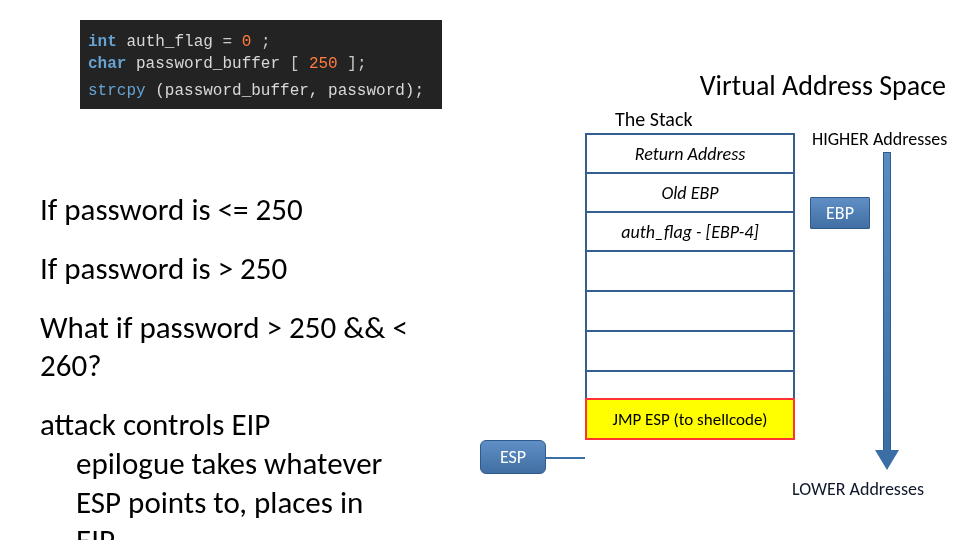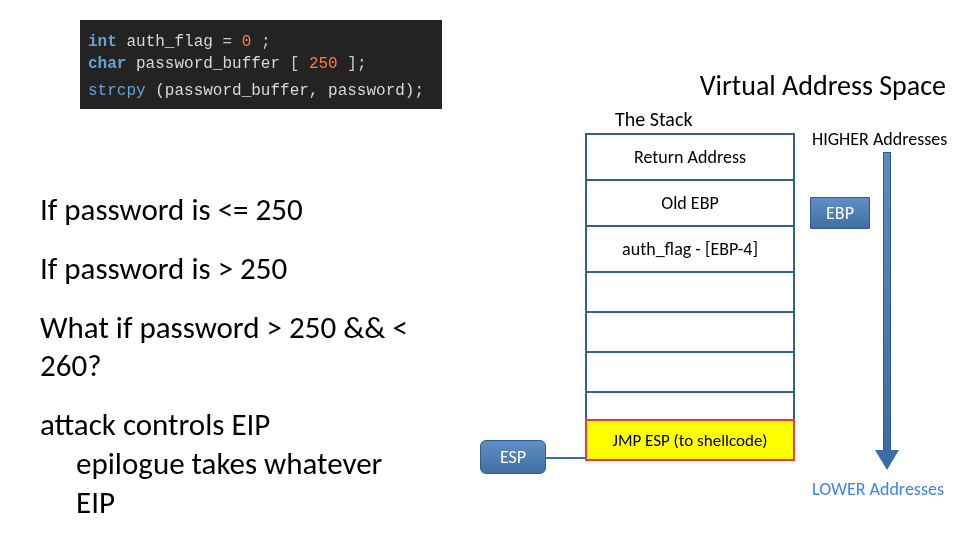--- a/index.html
+++ b/index.html
@@ -65,24 +65,24 @@
   
   .higher-lbl {
     position: absolute;
     left: 812px;
     top: 128px;
     font-size: 18px;
     color: #000;
   }
   .lower-lbl {
     position: absolute;
-    left: 812px;
+    left: 792px;
     top: 478px;
     font-size: 18px;
-    color: #3b82f6;
+    color: #0f172a;
   }
 
   
   .down-arrow {
     position: absolute;
     left: 880px;
     top: 152px;
     width: 14px;
     height: 316px;
   }
@@ -116,21 +116,21 @@
     width: 210px;
     border: 2px solid #355f91;
     background: #fff;
     font-size: 18px;
     text-align: center;
     display: flex;
     align-items: center;
     justify-content: center;
     margin-top: -2px;
   }
-  .h-tall  { height: 48px; }
+  .h-tall  { height: 41px; font-style: italic; }
   .h-norm  { height: 42px; }
   .h-slim  { height: 30px; }
   .cell.jmp {
     background: #ffff00;
     border: 2px solid #ff3333;
     color: #000;
     font-size: 17px;
   }
 
   
@@ -203,20 +203,21 @@
   </div>
 </div>
 
 <div class="left-col">
   <div class="blk">If password is &lt;= 250</div>
   <div class="blk">If password is &gt; 250</div>
   <div class="blk">What if password &gt; 250 &amp;&amp; &lt; 260?</div>
   <div>
     <div>attack controls EIP</div>
     <div class="indent1">epilogue takes whatever</div>
+    <div class="indent1">ESP points to, places in</div>
     <div class="indent1">EIP</div>
   </div>
 </div>
 
 <div class="title">Virtual Address Space</div>
 
 <div class="stack-hdr">The Stack</div>
 
 <div class="higher-lbl">HIGHER Addresses</div>
 <div class="lower-lbl">LOWER Addresses</div>

